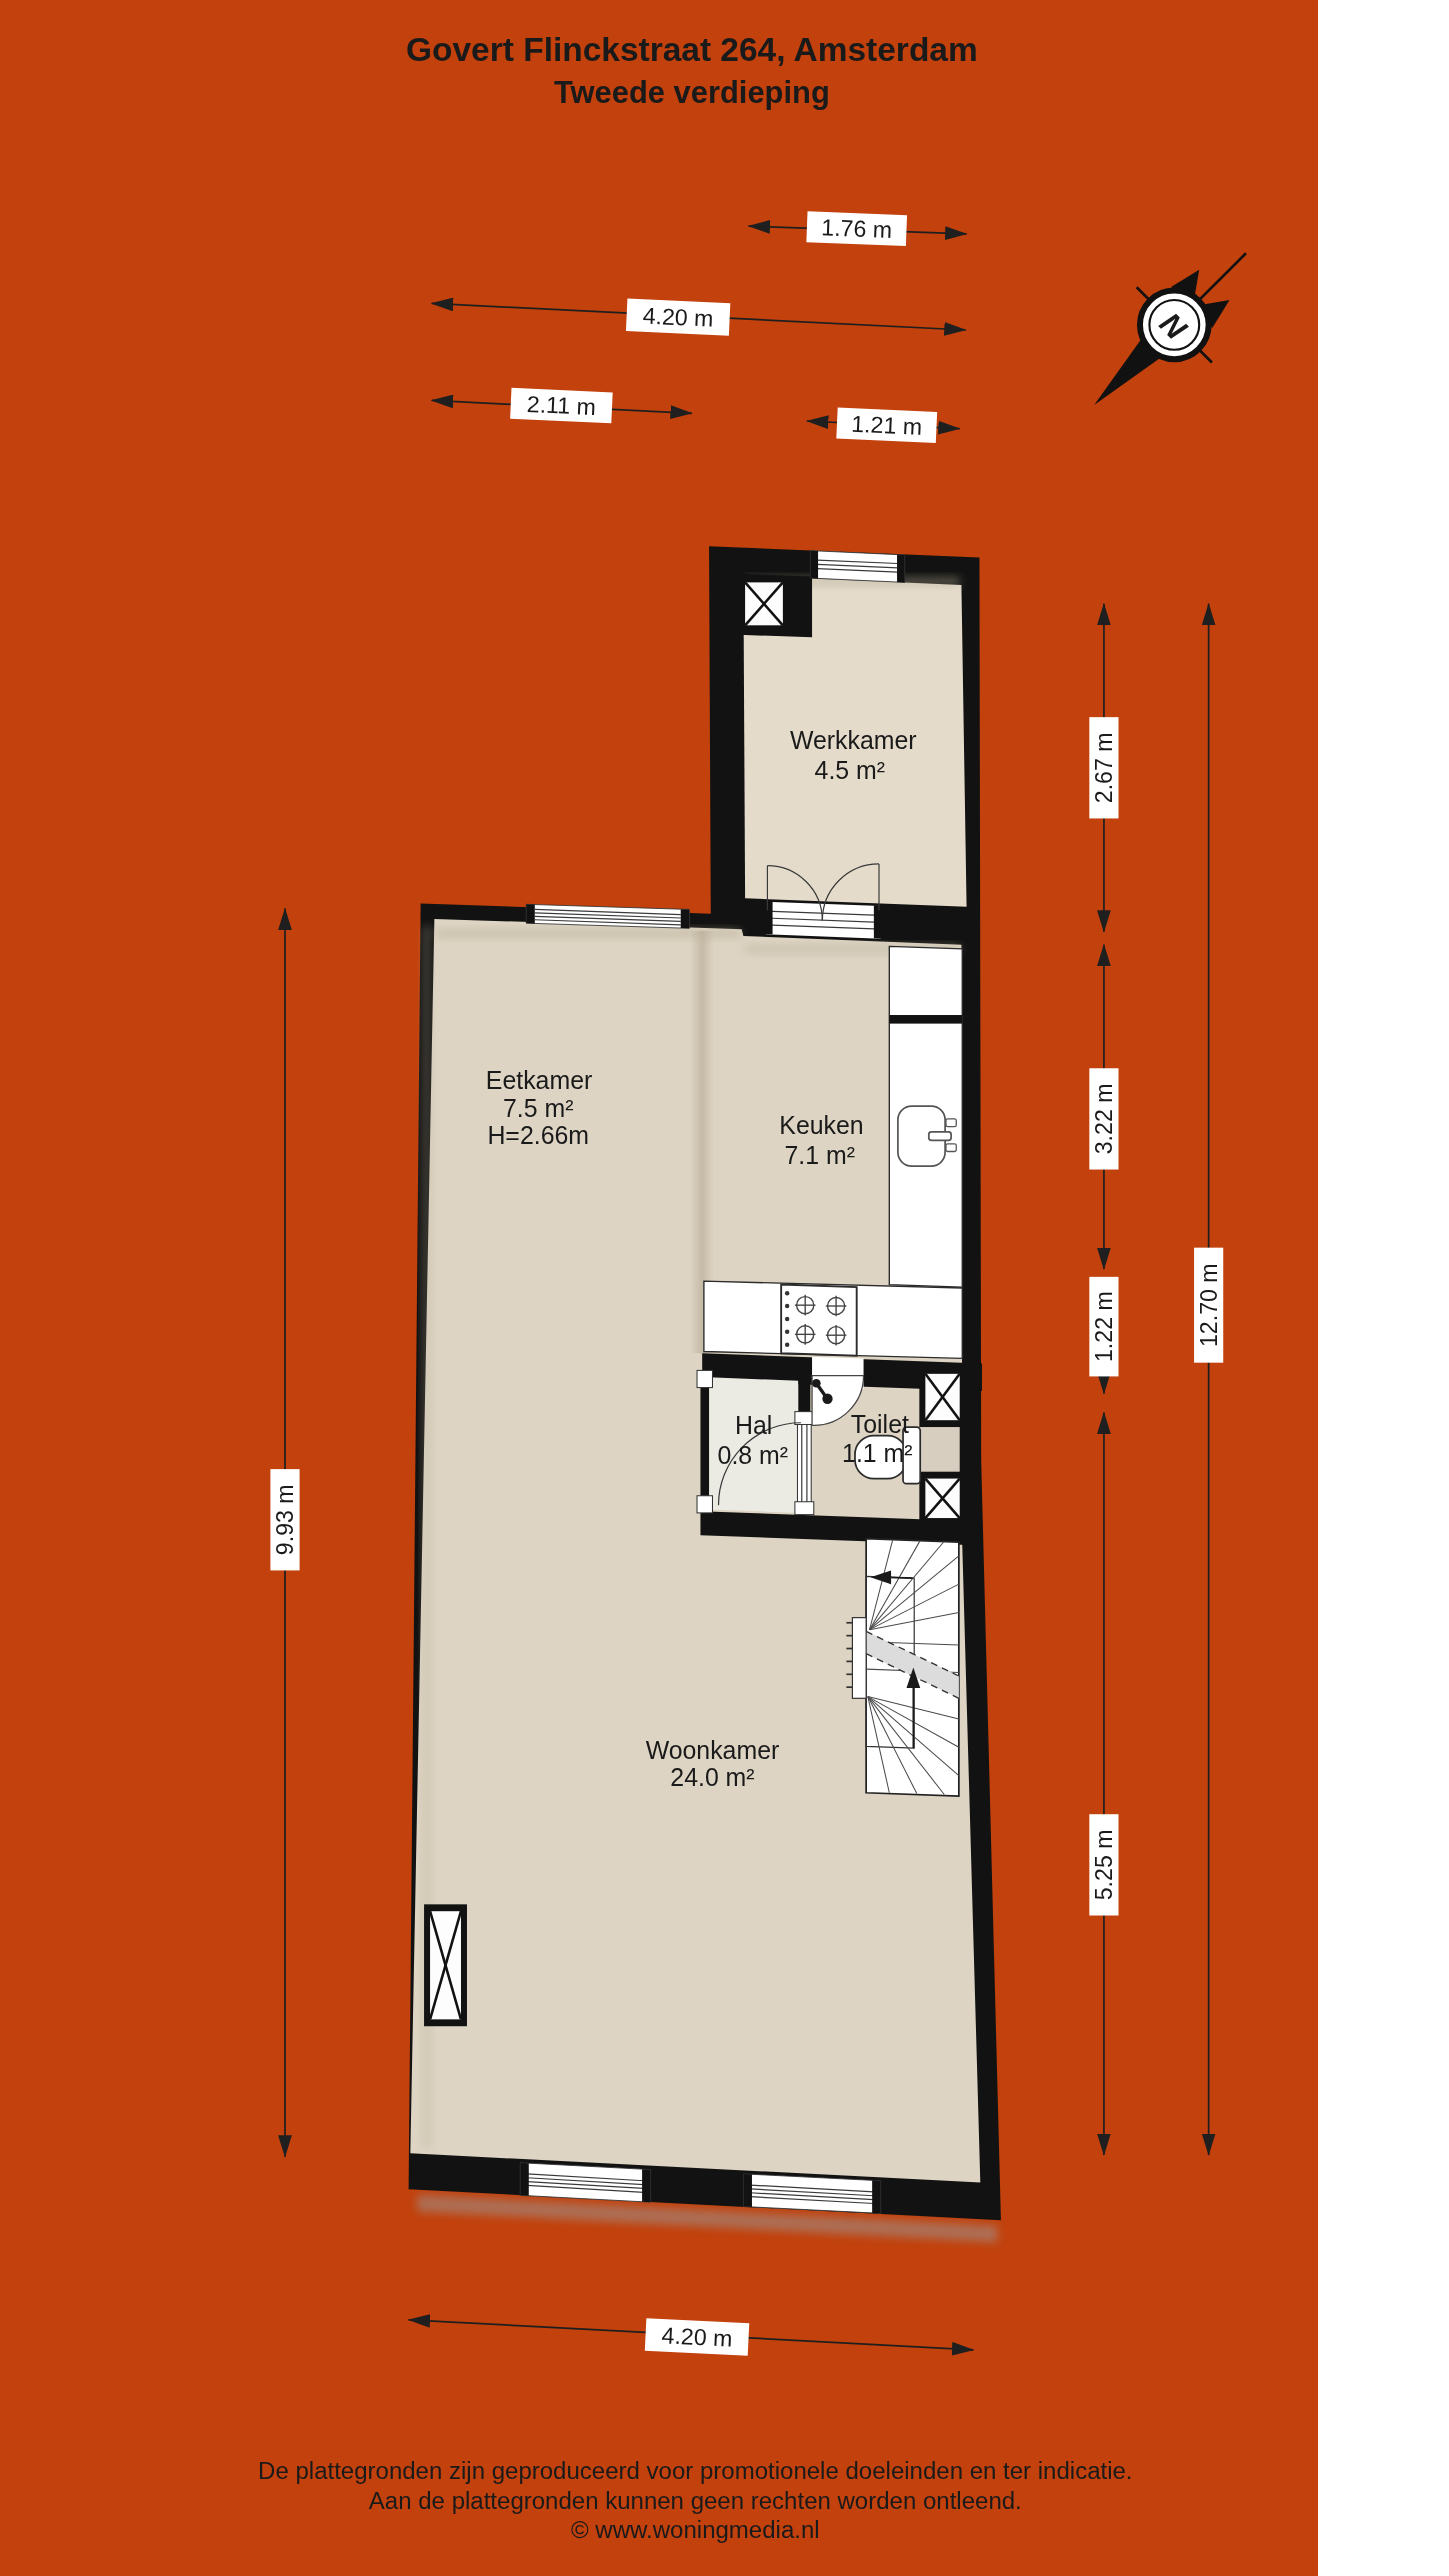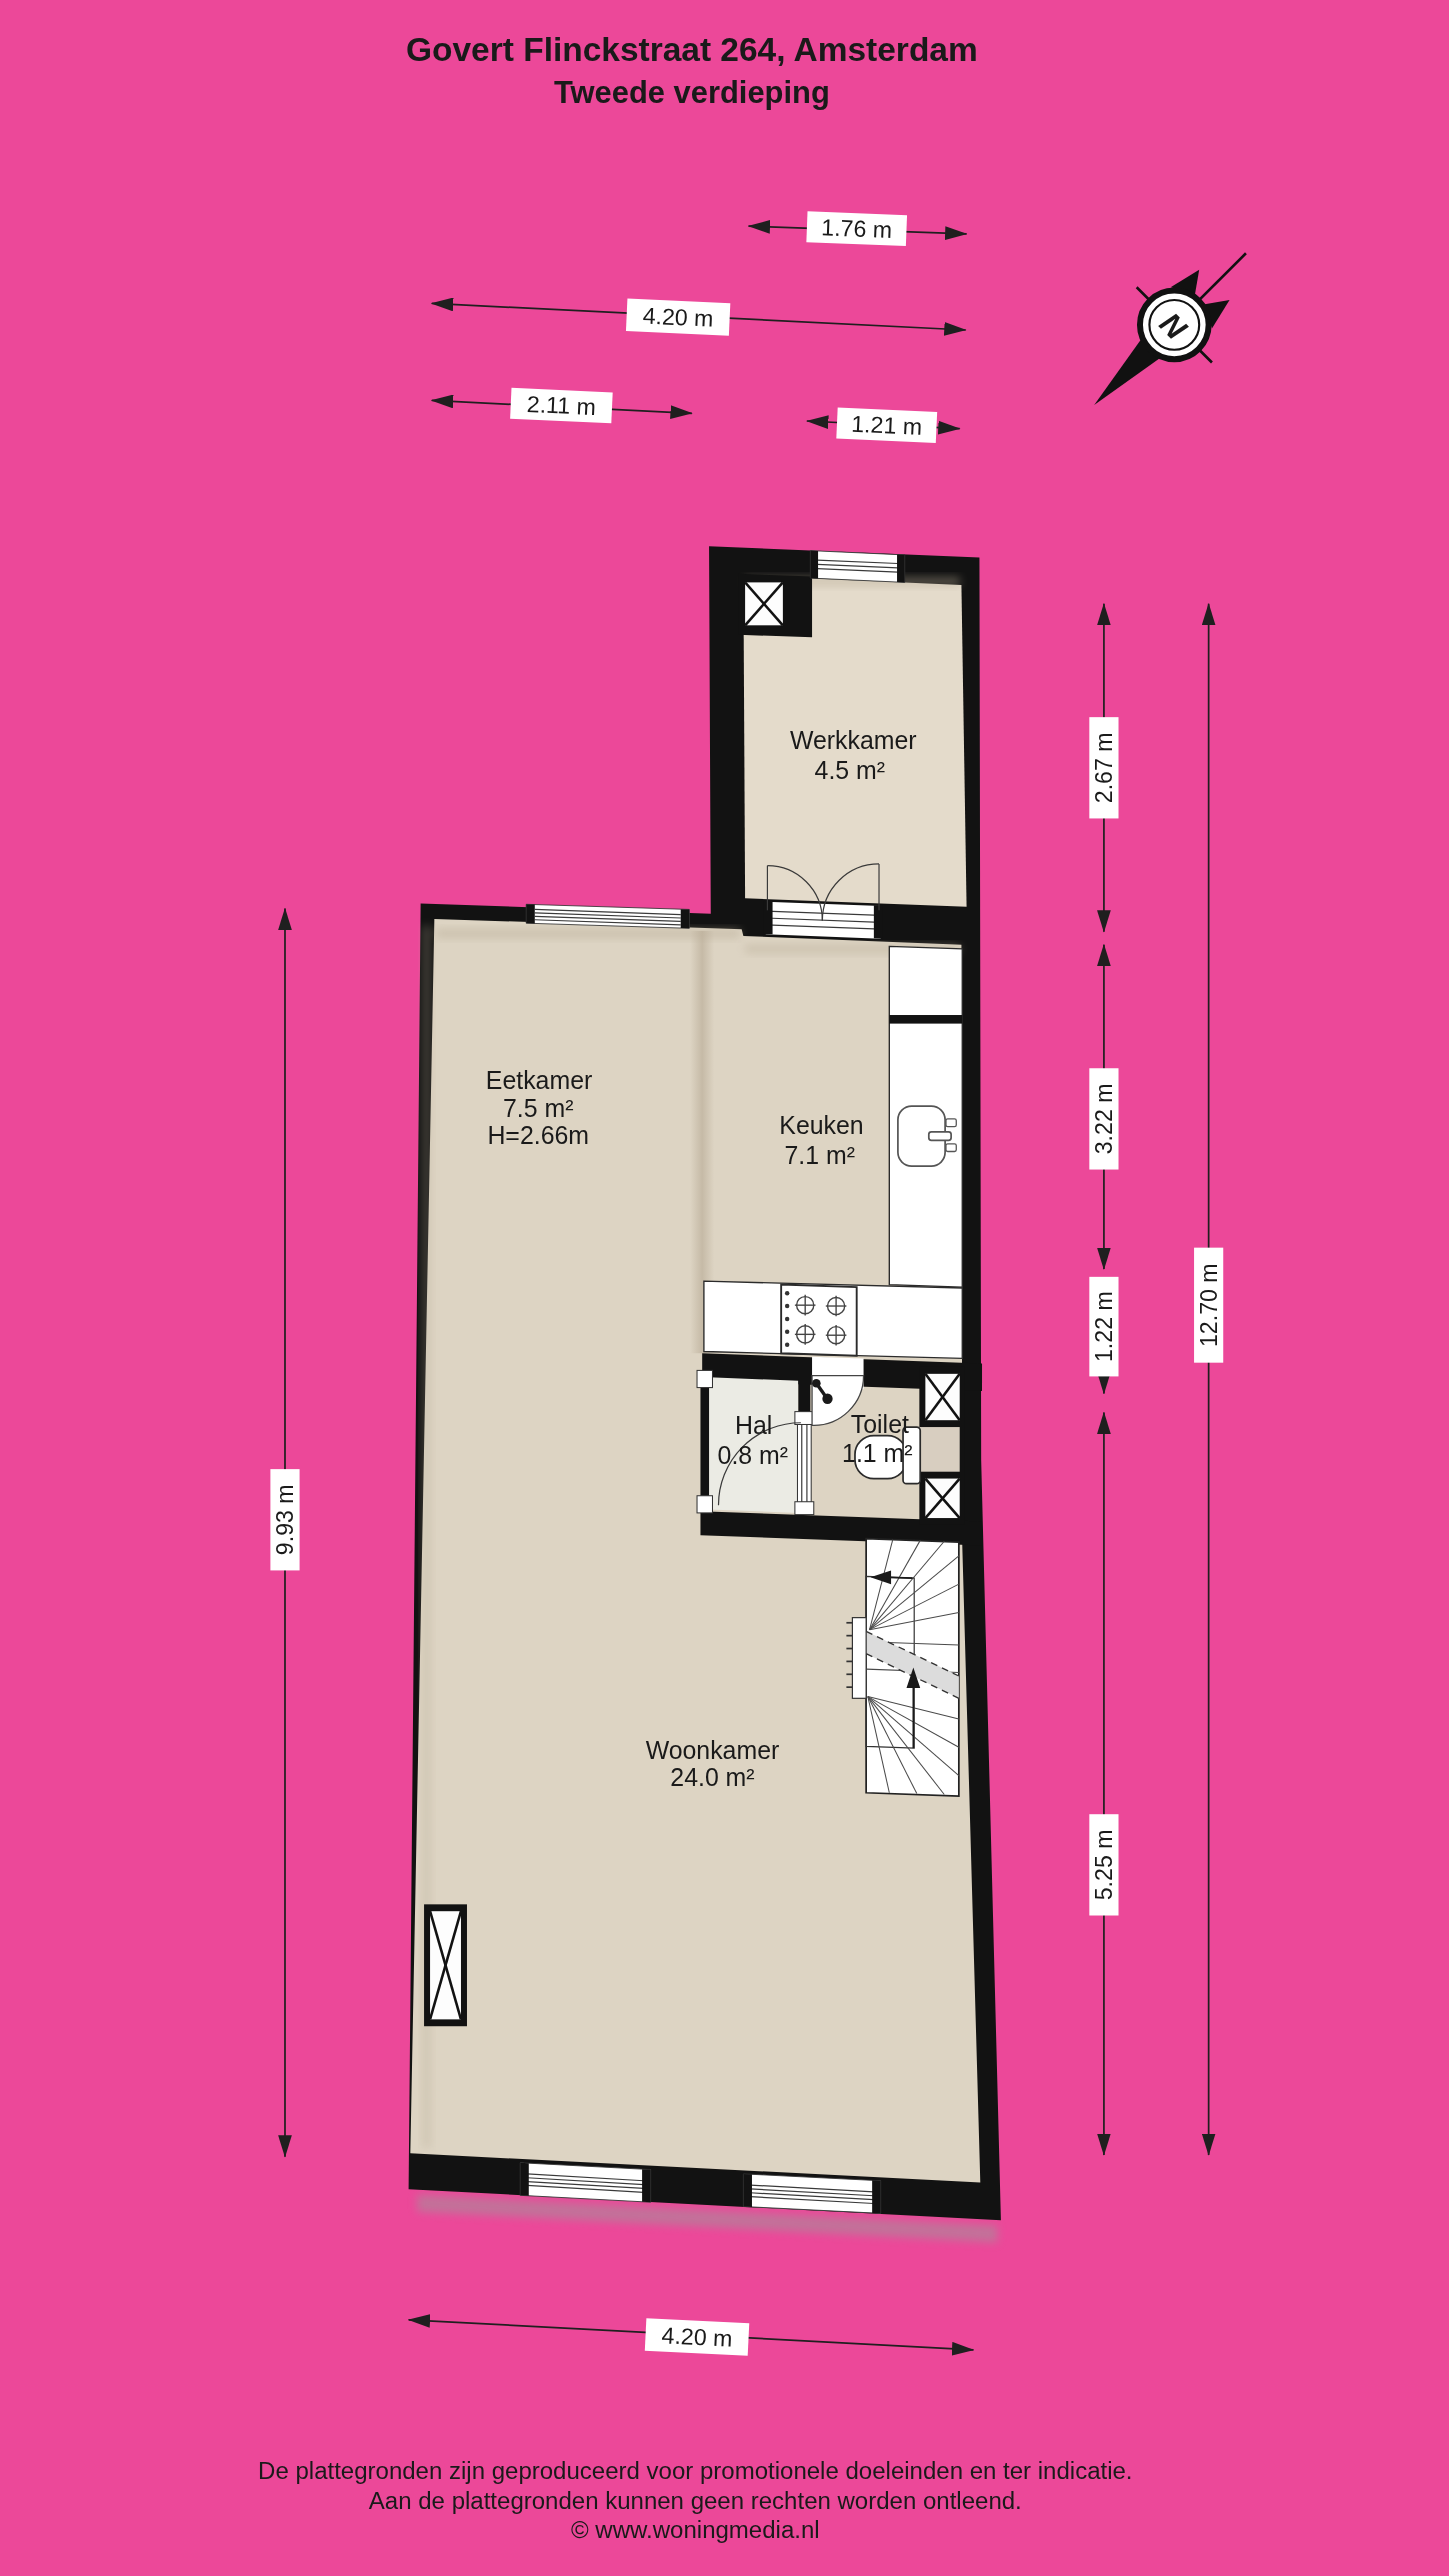--- a/index.html
+++ b/index.html
@@ -1,16 +1,16 @@
 <!DOCTYPE html>
 <html style="font-size:13.7px"><head>
 <meta charset="utf-8">
 <style>
   html,body{margin:0;padding:0;background:#ffffff;}
-  .page{width:1449px;height:2576px;position:relative;background:#ec4899;font-family:"Liberation Sans", sans-serif;}
+  .page{width:1318px;height:2576px;position:relative;background:#c2410c;font-family:"Liberation Sans", sans-serif;}
   svg{display:block;}
   text{fill:#1a1a1a;font-family:"Liberation Sans", sans-serif;}
   .title-line1{font-size:39px;font-weight:bold;}
   .title-line2{font-size:36px;font-weight:bold;}
   .room-name{font-size:29px;}
   .room-sub{font-size:29px;}
   .dim-text{font-size:27px;}
   .footer-text{font-size:28px;}
   .compass-n{font-size:36px;font-weight:bold;font-style:italic;}
   .dimline{stroke:#1f1f1f;stroke-width:2;fill:none;}

